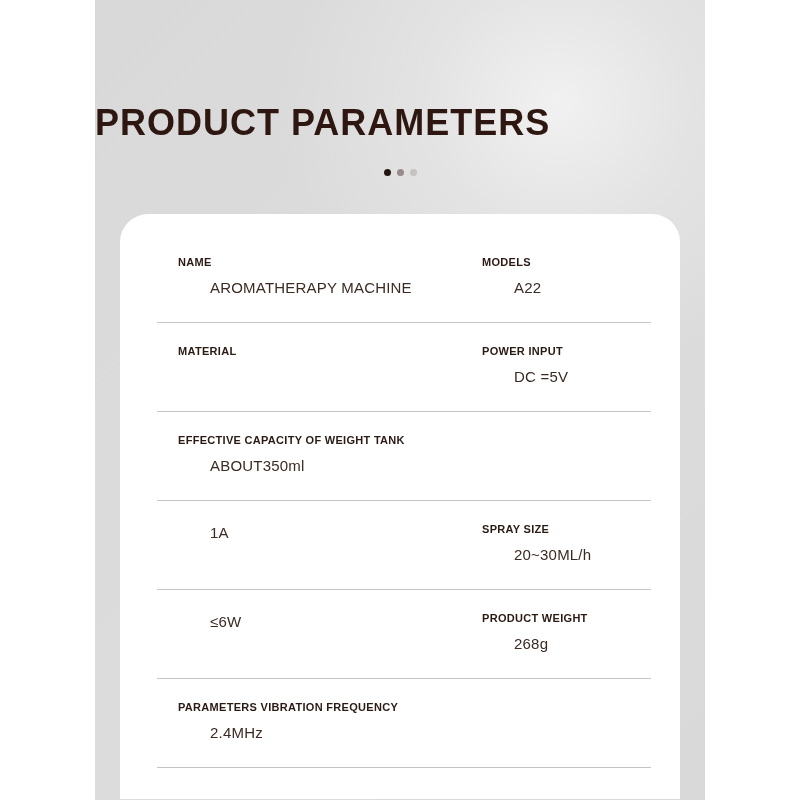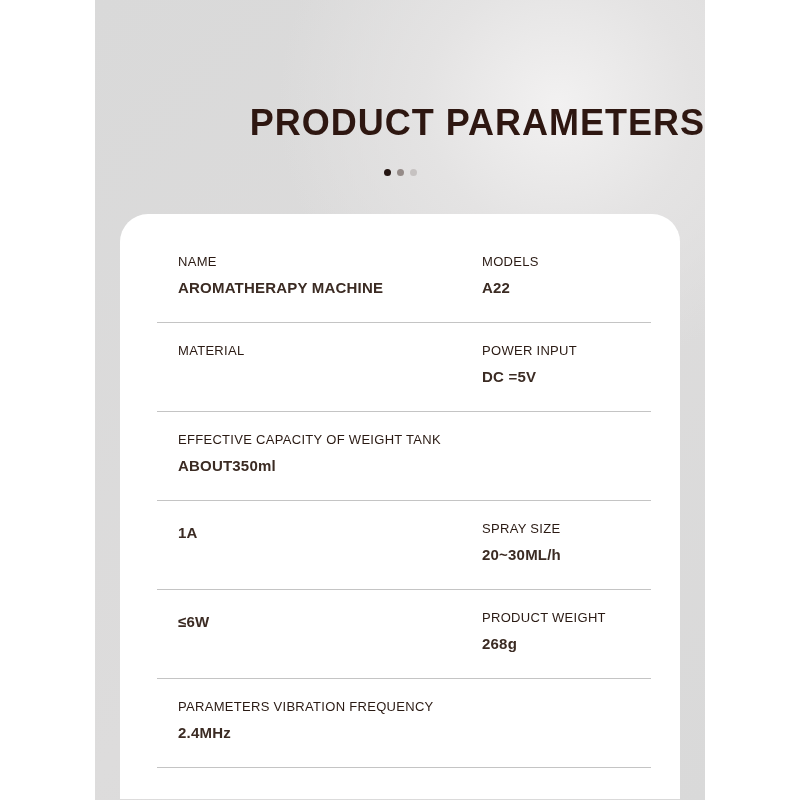--- a/index.html
+++ b/index.html
@@ -12,21 +12,21 @@
   .panel {
     position: absolute;
     left: 95px; top: 0;
     width: 610px; height: 800px;
     background:
       radial-gradient(46% 34% at 76% 13%, #f2f1f1 0%, #e4e3e3 48%, rgba(218,218,218,0) 100%),
       linear-gradient(135deg, #d9d9d9 0%, #dddcdc 55%, #d9d9d9 100%);
   }
   .page-title {
     margin-top: 102px;
-    text-align: right;
+    text-align: left;
     font-size: 36px;
     font-weight: 800;
     letter-spacing: 1px;
     color: var(--title_text, #2e1711);
   }
   .dots {
     margin-top: 24px;
     display: flex;
     justify-content: center;
     align-items: center;
@@ -53,33 +53,34 @@
     height: 89px;
     border-bottom: 1px solid var(--divider, #c4c4c4);
     padding: 17px 0 0 21px;
     display: flex;
     align-items: flex-start;
   }
   .spec-cell { width: 304px; }
   .spec-cell.wide { width: 100%; }
   .spec-cell:last-child { flex: 1; }
   .spec-label {
-    font-size: 13px;
-    font-weight: 400;
+    font-size: 11px;
+    font-weight: 700;
     letter-spacing: 0.3px;
     color: var(--label_text, #2a1a13);
     line-height: 22px;
   }
   .spec-value {
     margin-top: 5px;
     font-size: 15px;
-    font-weight: 700;
+    font-weight: 400;
     letter-spacing: 0.2px;
     color: var(--value_text, #3b2b23);
     line-height: 20px;
+    margin-left: 32px;
   }
 </style>
 </head>
 <body>
 
 <div class="panel">
 
   <div class="page-title">PRODUCT PARAMETERS</div>
 
   <div class="dots">

